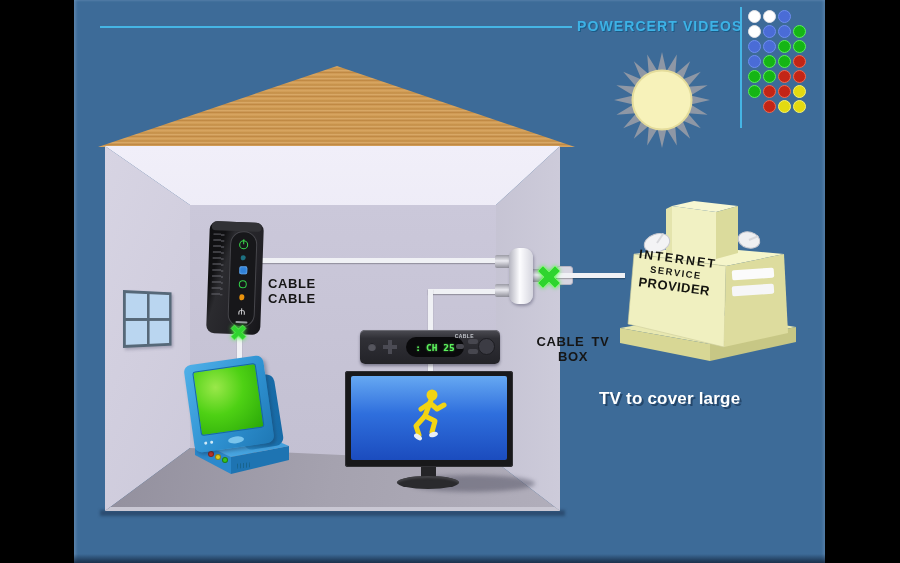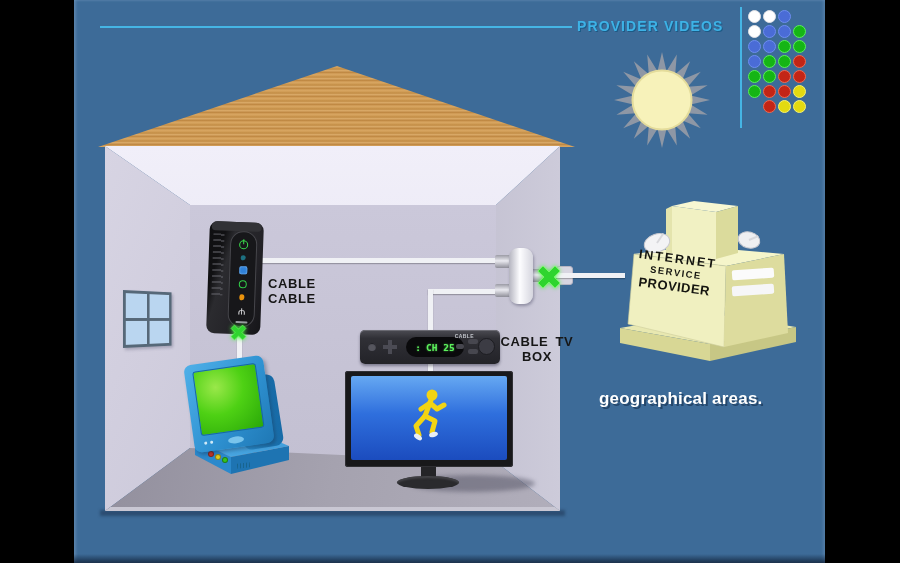--- a/index.html
+++ b/index.html
@@ -156,21 +156,21 @@
 </head>
 <body>
 
 <div class="stage">
   <div class="canvas"></div>
   <div class="bar left"></div>
   <div class="bar right"></div>
   <div class="vignette"></div>
 
   <div class="top-line"></div>
-  <div class="brand">PROVIDER VIDEOS</div>
+  <div class="brand">POWERCERT VIDEOS</div>
   <div class="v-sep"></div>
   <div class="dots">
       <div class="dot" style="background: rgb(255, 255, 255); border-color: rgb(226, 226, 230);"></div>
       <div class="dot" style="background: rgb(255, 255, 255); border-color: rgb(226, 226, 230);"></div>
       <div class="dot" style="background: rgb(74, 108, 214); border-color: rgb(109, 141, 240);"></div>
       <div class="dot" style="visibility: hidden;"></div>
       <div class="dot" style="background: rgb(255, 255, 255); border-color: rgb(226, 226, 230);"></div>
       <div class="dot" style="background: rgb(74, 108, 214); border-color: rgb(109, 141, 240);"></div>
       <div class="dot" style="background: rgb(74, 108, 214); border-color: rgb(109, 141, 240);"></div>
       <div class="dot" style="background: rgb(21, 181, 21); border-color: rgb(90, 239, 90);"></div>
@@ -279,21 +279,21 @@
     <div class="stb-display">
       <span>:</span>
       <span>CH 25</span>
     </div>
     <div class="stb-key" style="left:108px;top:9px;"></div>
     <div class="stb-key" style="left:108px;top:19px;"></div>
     <div class="stb-key" style="left:96px;top:14px;width:8px;"></div>
     <div class="stb-power"></div>
     <div class="stb-brand">CABLE</div>
   </div>
-  <div class="dev-label" style="left:500px;top:334px;width:74px;word-spacing:3px;">
+  <div class="dev-label" style="left:500px;top:334px;width:74px;word-spacing:3px;padding-left:36px;">
     <div>CABLE TV</div>
     <div>BOX</div>
   </div>
 
   <div class="tv">
     <div class="tv-shadow"></div>
     <div class="tv-bezel"></div>
     <div class="tv-screen">
       <svg style="position:absolute;left:56px;top:12px;" width="44" height="56" viewBox="0 0 44 56">
         <g stroke="#f2d413" stroke-width="5" fill="none" stroke-linecap="round" stroke-linejoin="round">
@@ -336,15 +336,15 @@
       <rect x="124" y="93" width="42" height="10" rx="2" fill="#f6f6f8" transform="rotate(-4 145 98)"></rect>
     </svg>
     <div class="isp-sign">
       <div class="l1">INTERNET</div>
       <div class="l2">SERVICE</div>
       <div class="l3">PROVIDER</div>
     </div>
   </div>
 
   <div class="caption">
-    <div>geographical areas.</div>
+    <div>TV to cover large</div>
   </div>
 </div>
 
 </body></html>

